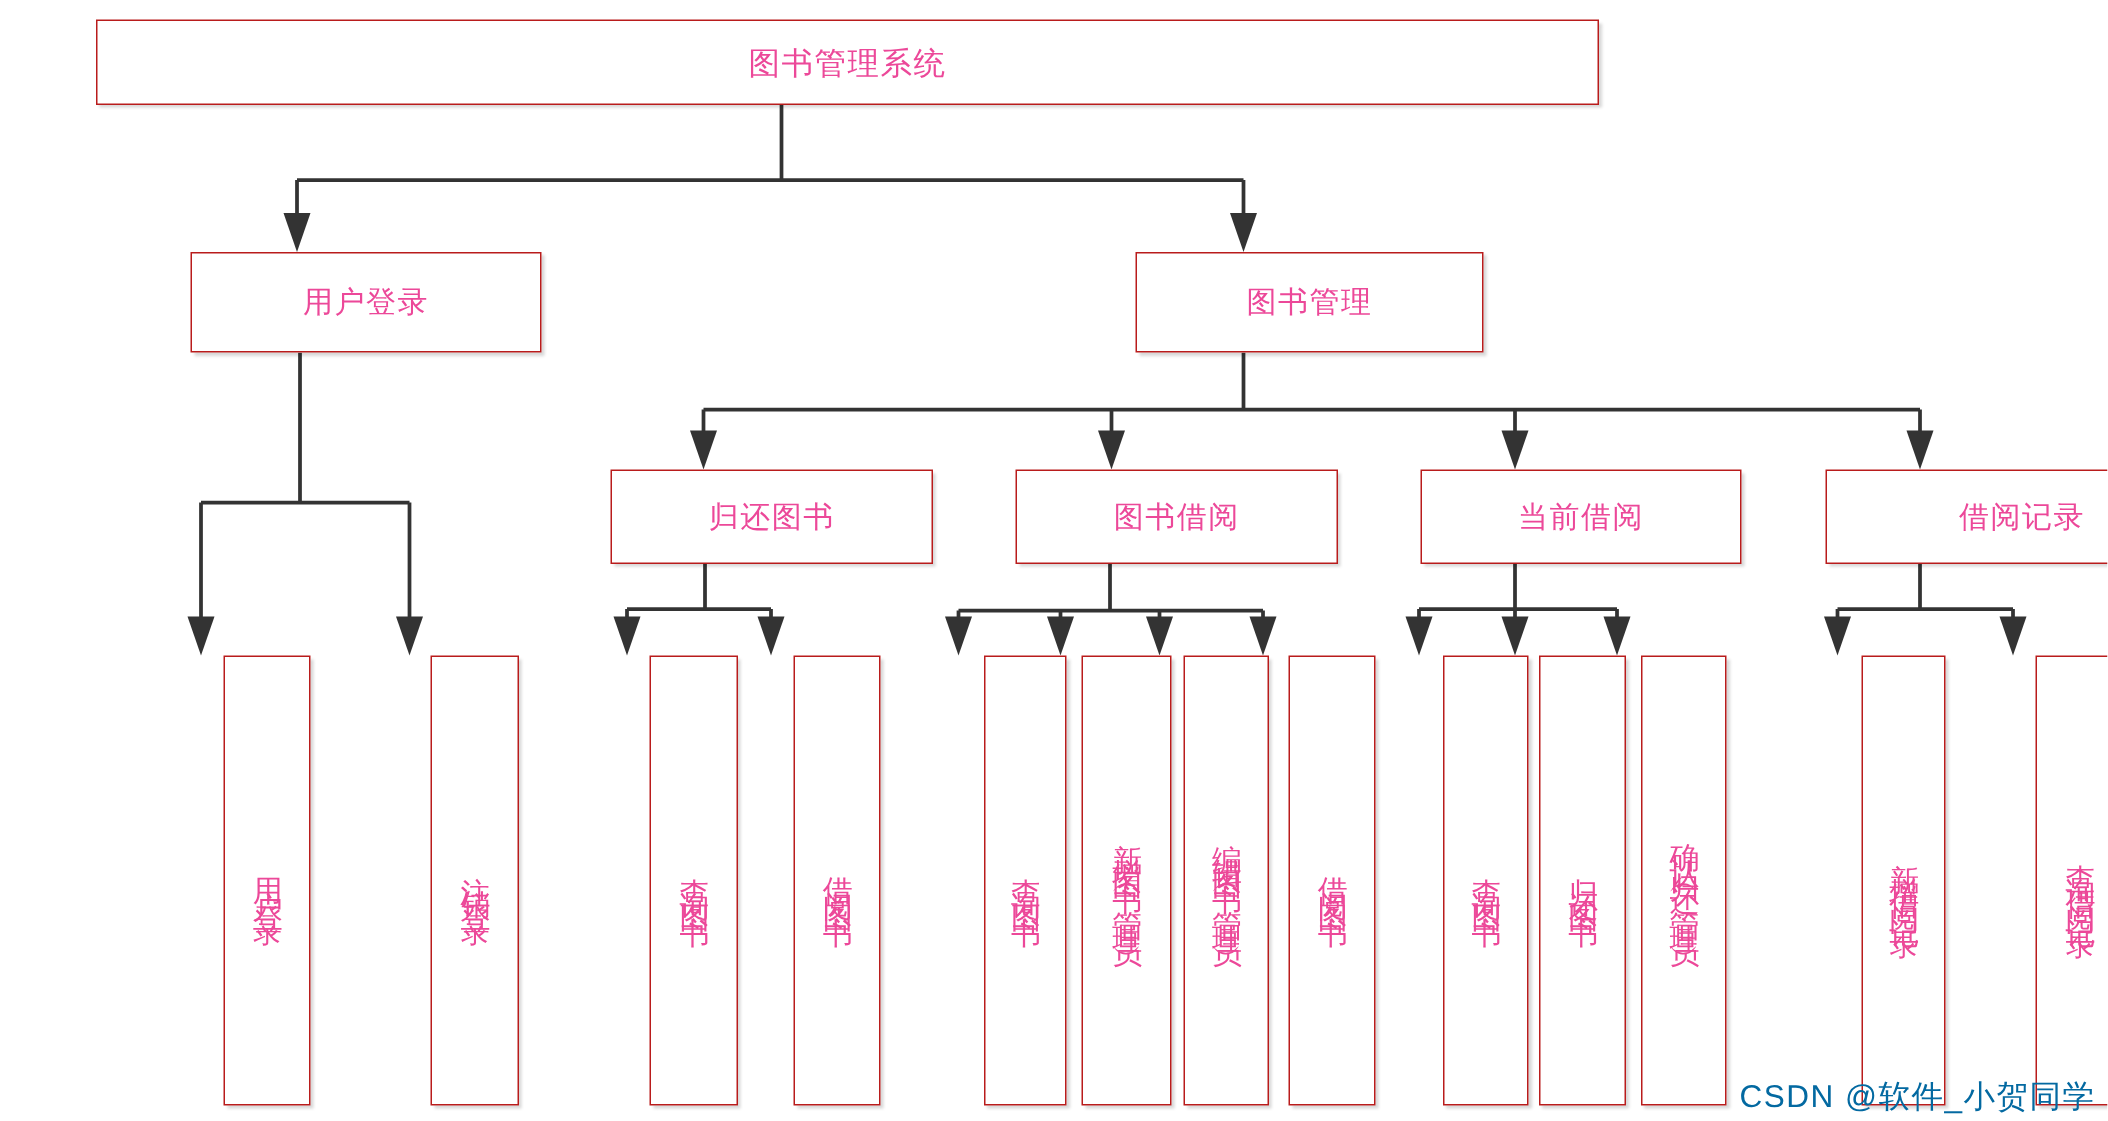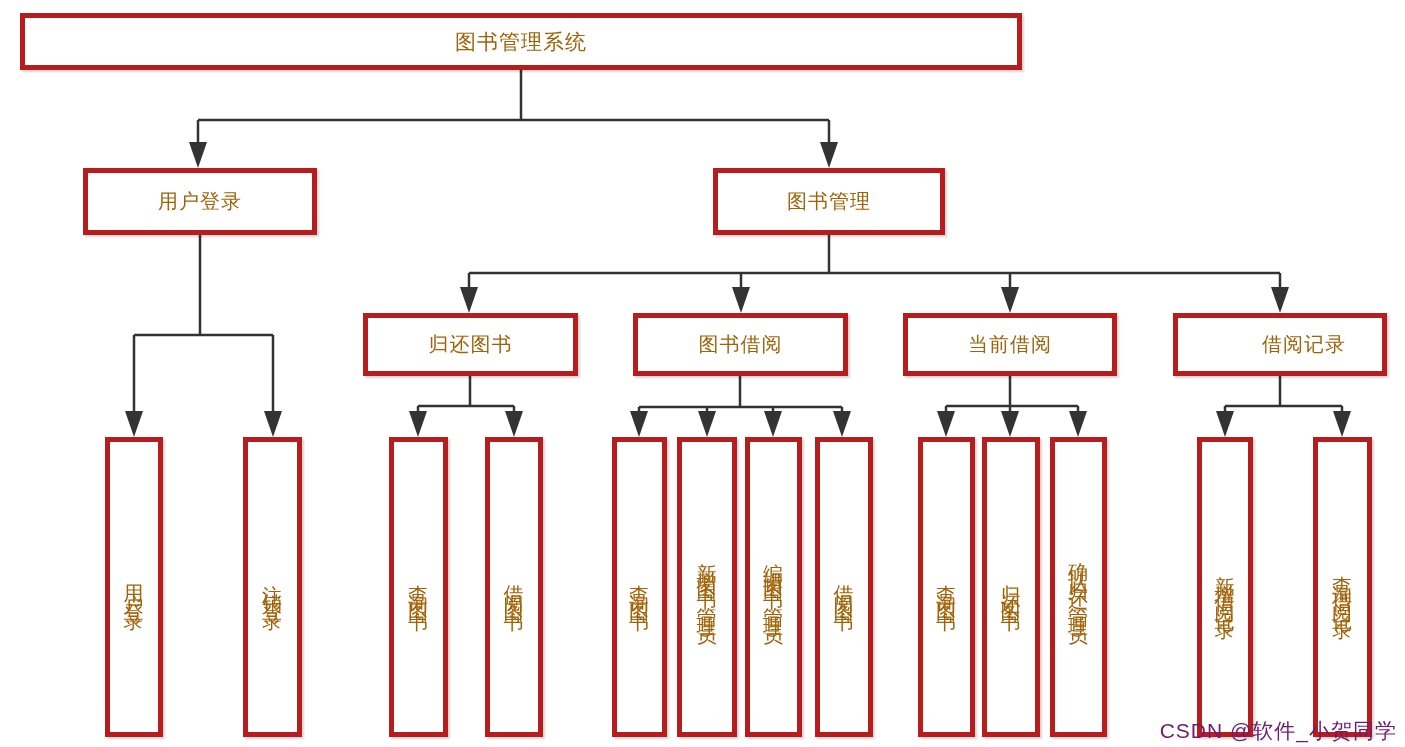--- a/index.html
+++ b/index.html
@@ -13,42 +13,43 @@
   }
   #wires {
     position: absolute;
     left: 0; top: 0;
     width: 1405px; height: 747px;
   }
   .node {
     position: absolute;
     box-sizing: border-box;
     background: #ffffff;
-    border: 5px solid #b91c1c;
+    border: 1px solid #b91c1c;
     display: flex;
     align-items: center;
     justify-content: center;
-    color: #a16207;
+    color: #ec4899;
     font-size: 20px;
     box-shadow: 2px 2px 2px rgba(0,0,0,0.16);
+    margin-left: 44px;
   }
   .node.h { letter-spacing: 1px; }
   .node.leaf span {
     writing-mode: vertical-rl;
     text-orientation: mixed;
     letter-spacing: 9px;
     line-height: 1.1;
     white-space: nowrap;
   }
   .watermark {
     position: absolute;
     right: 8px;
     bottom: 2px;
     font-size: 21px;
-    color: #701a75;
+    color: #0369a1;
     letter-spacing: 1px;
     pointer-events: none;
   }
   svg line { stroke: #333333; stroke-width: 2.5; }
   svg polygon { fill: #333333; }
 </style>
 </head>
 <body>
 
 <div id="canvas">

